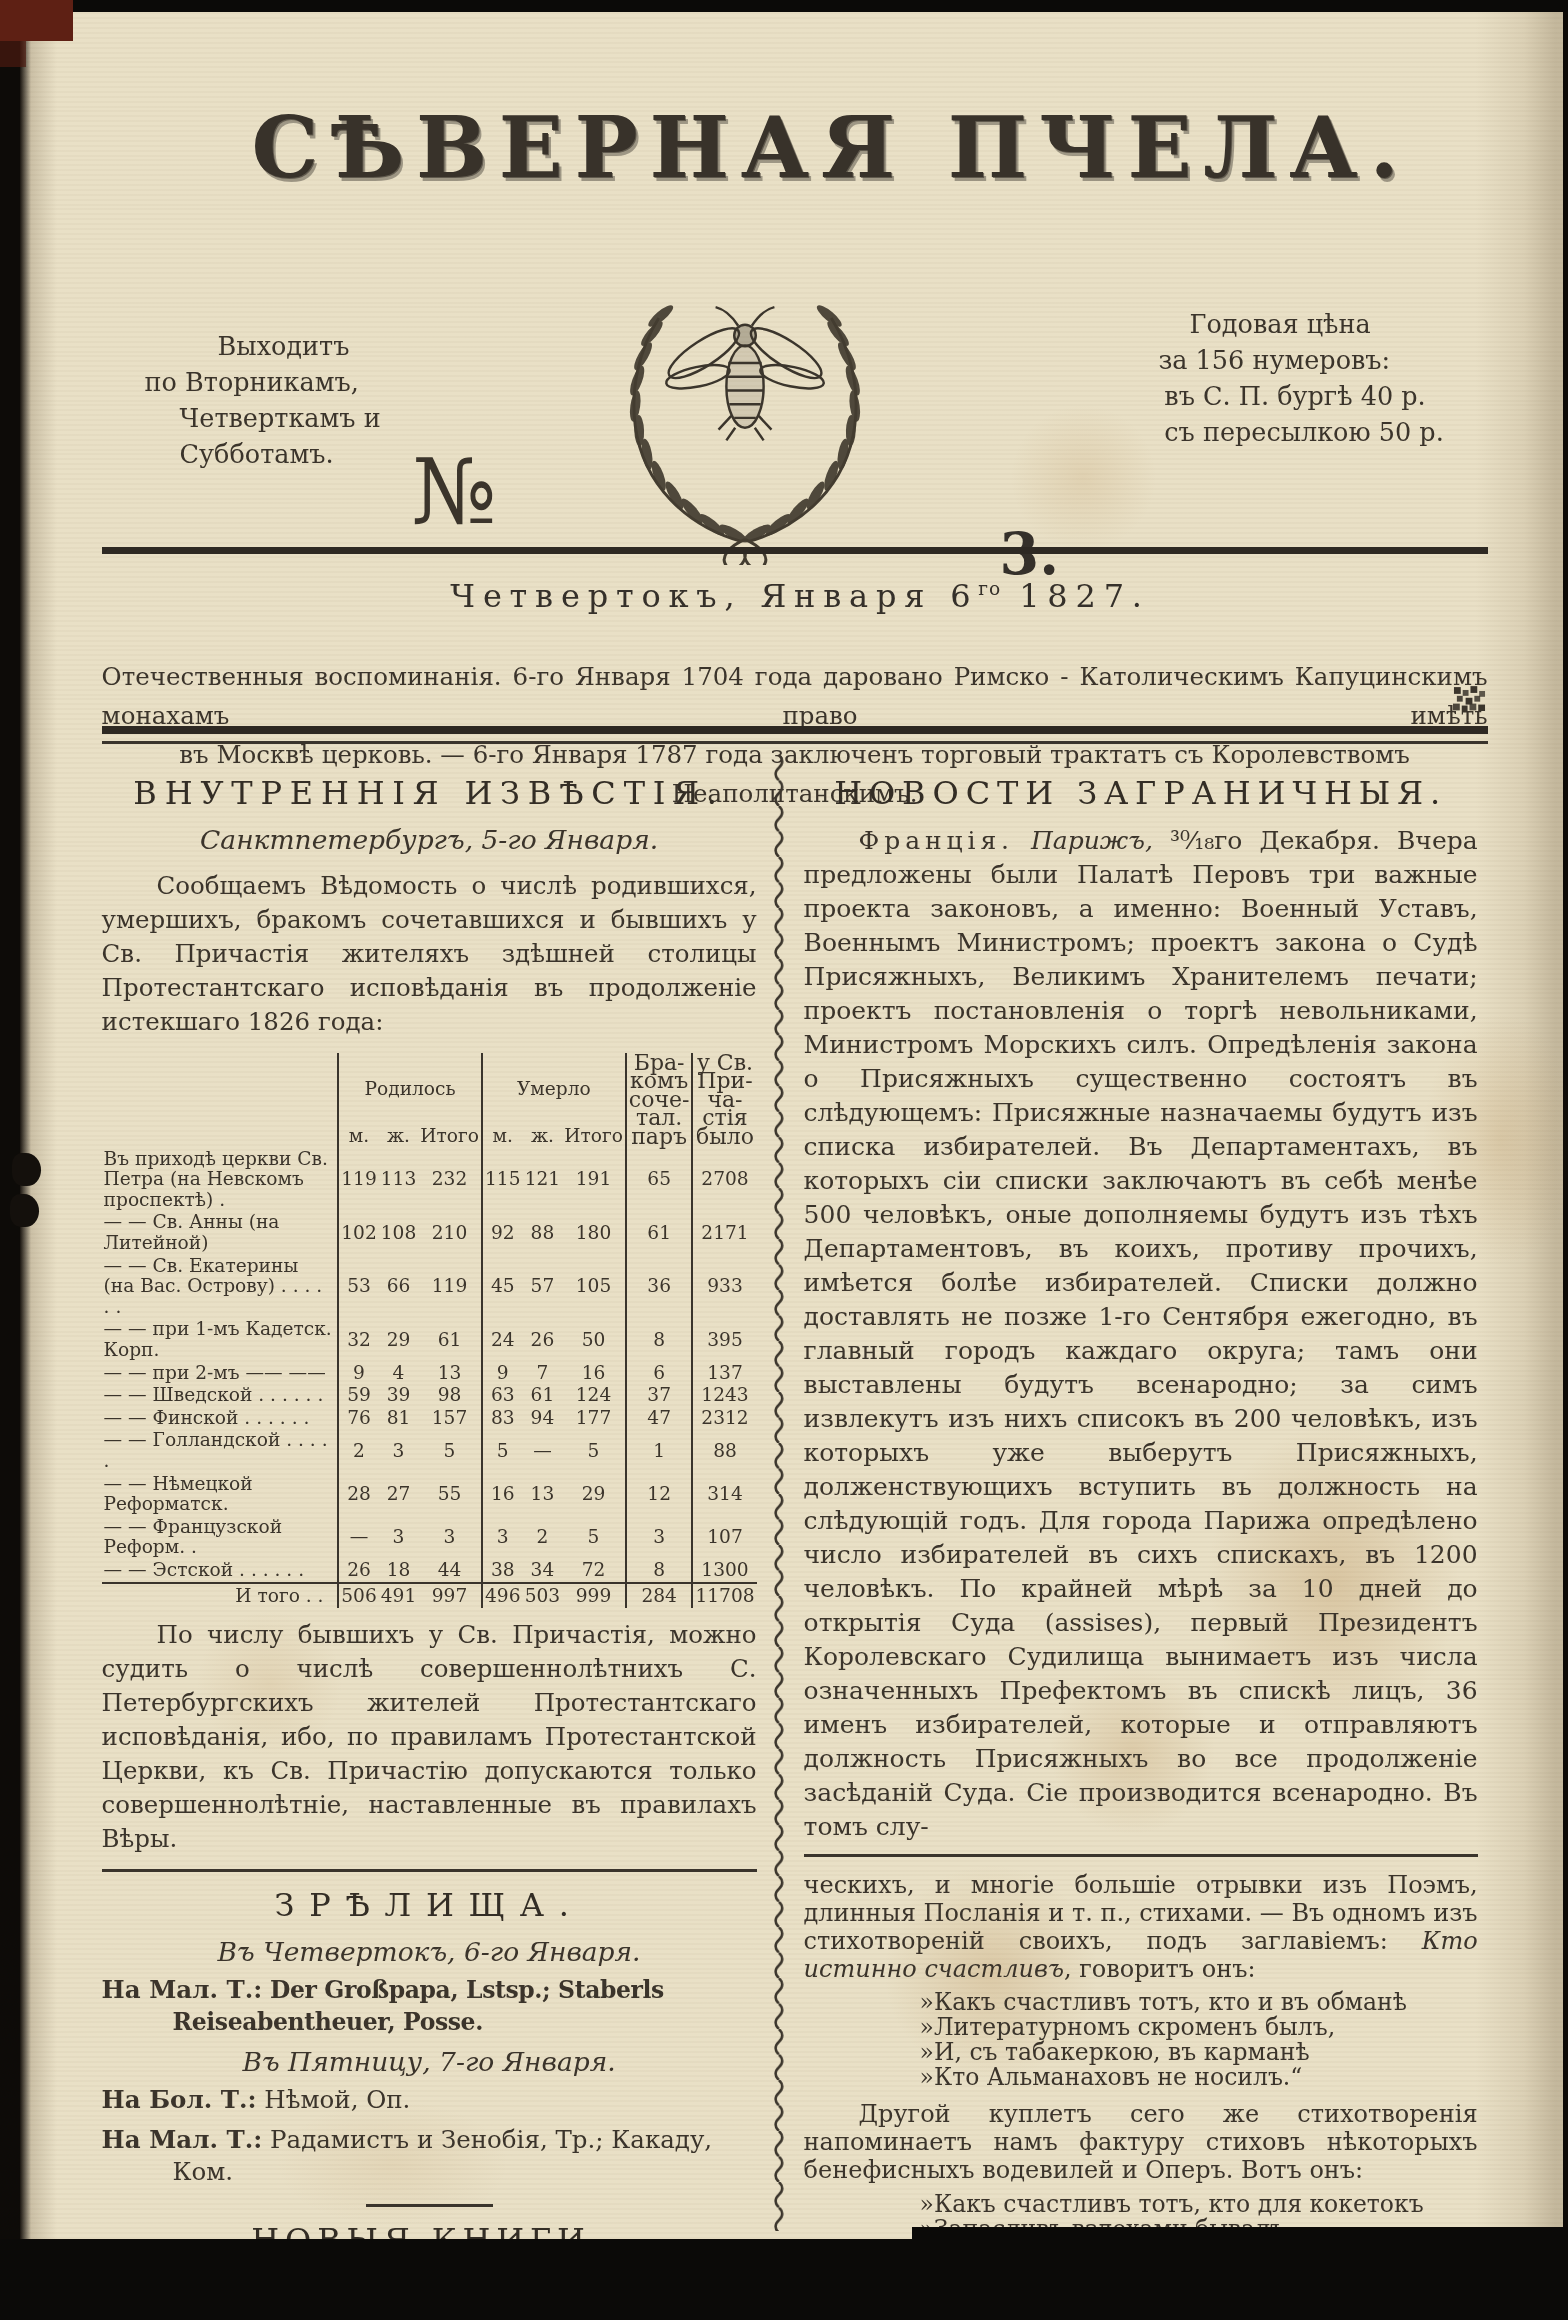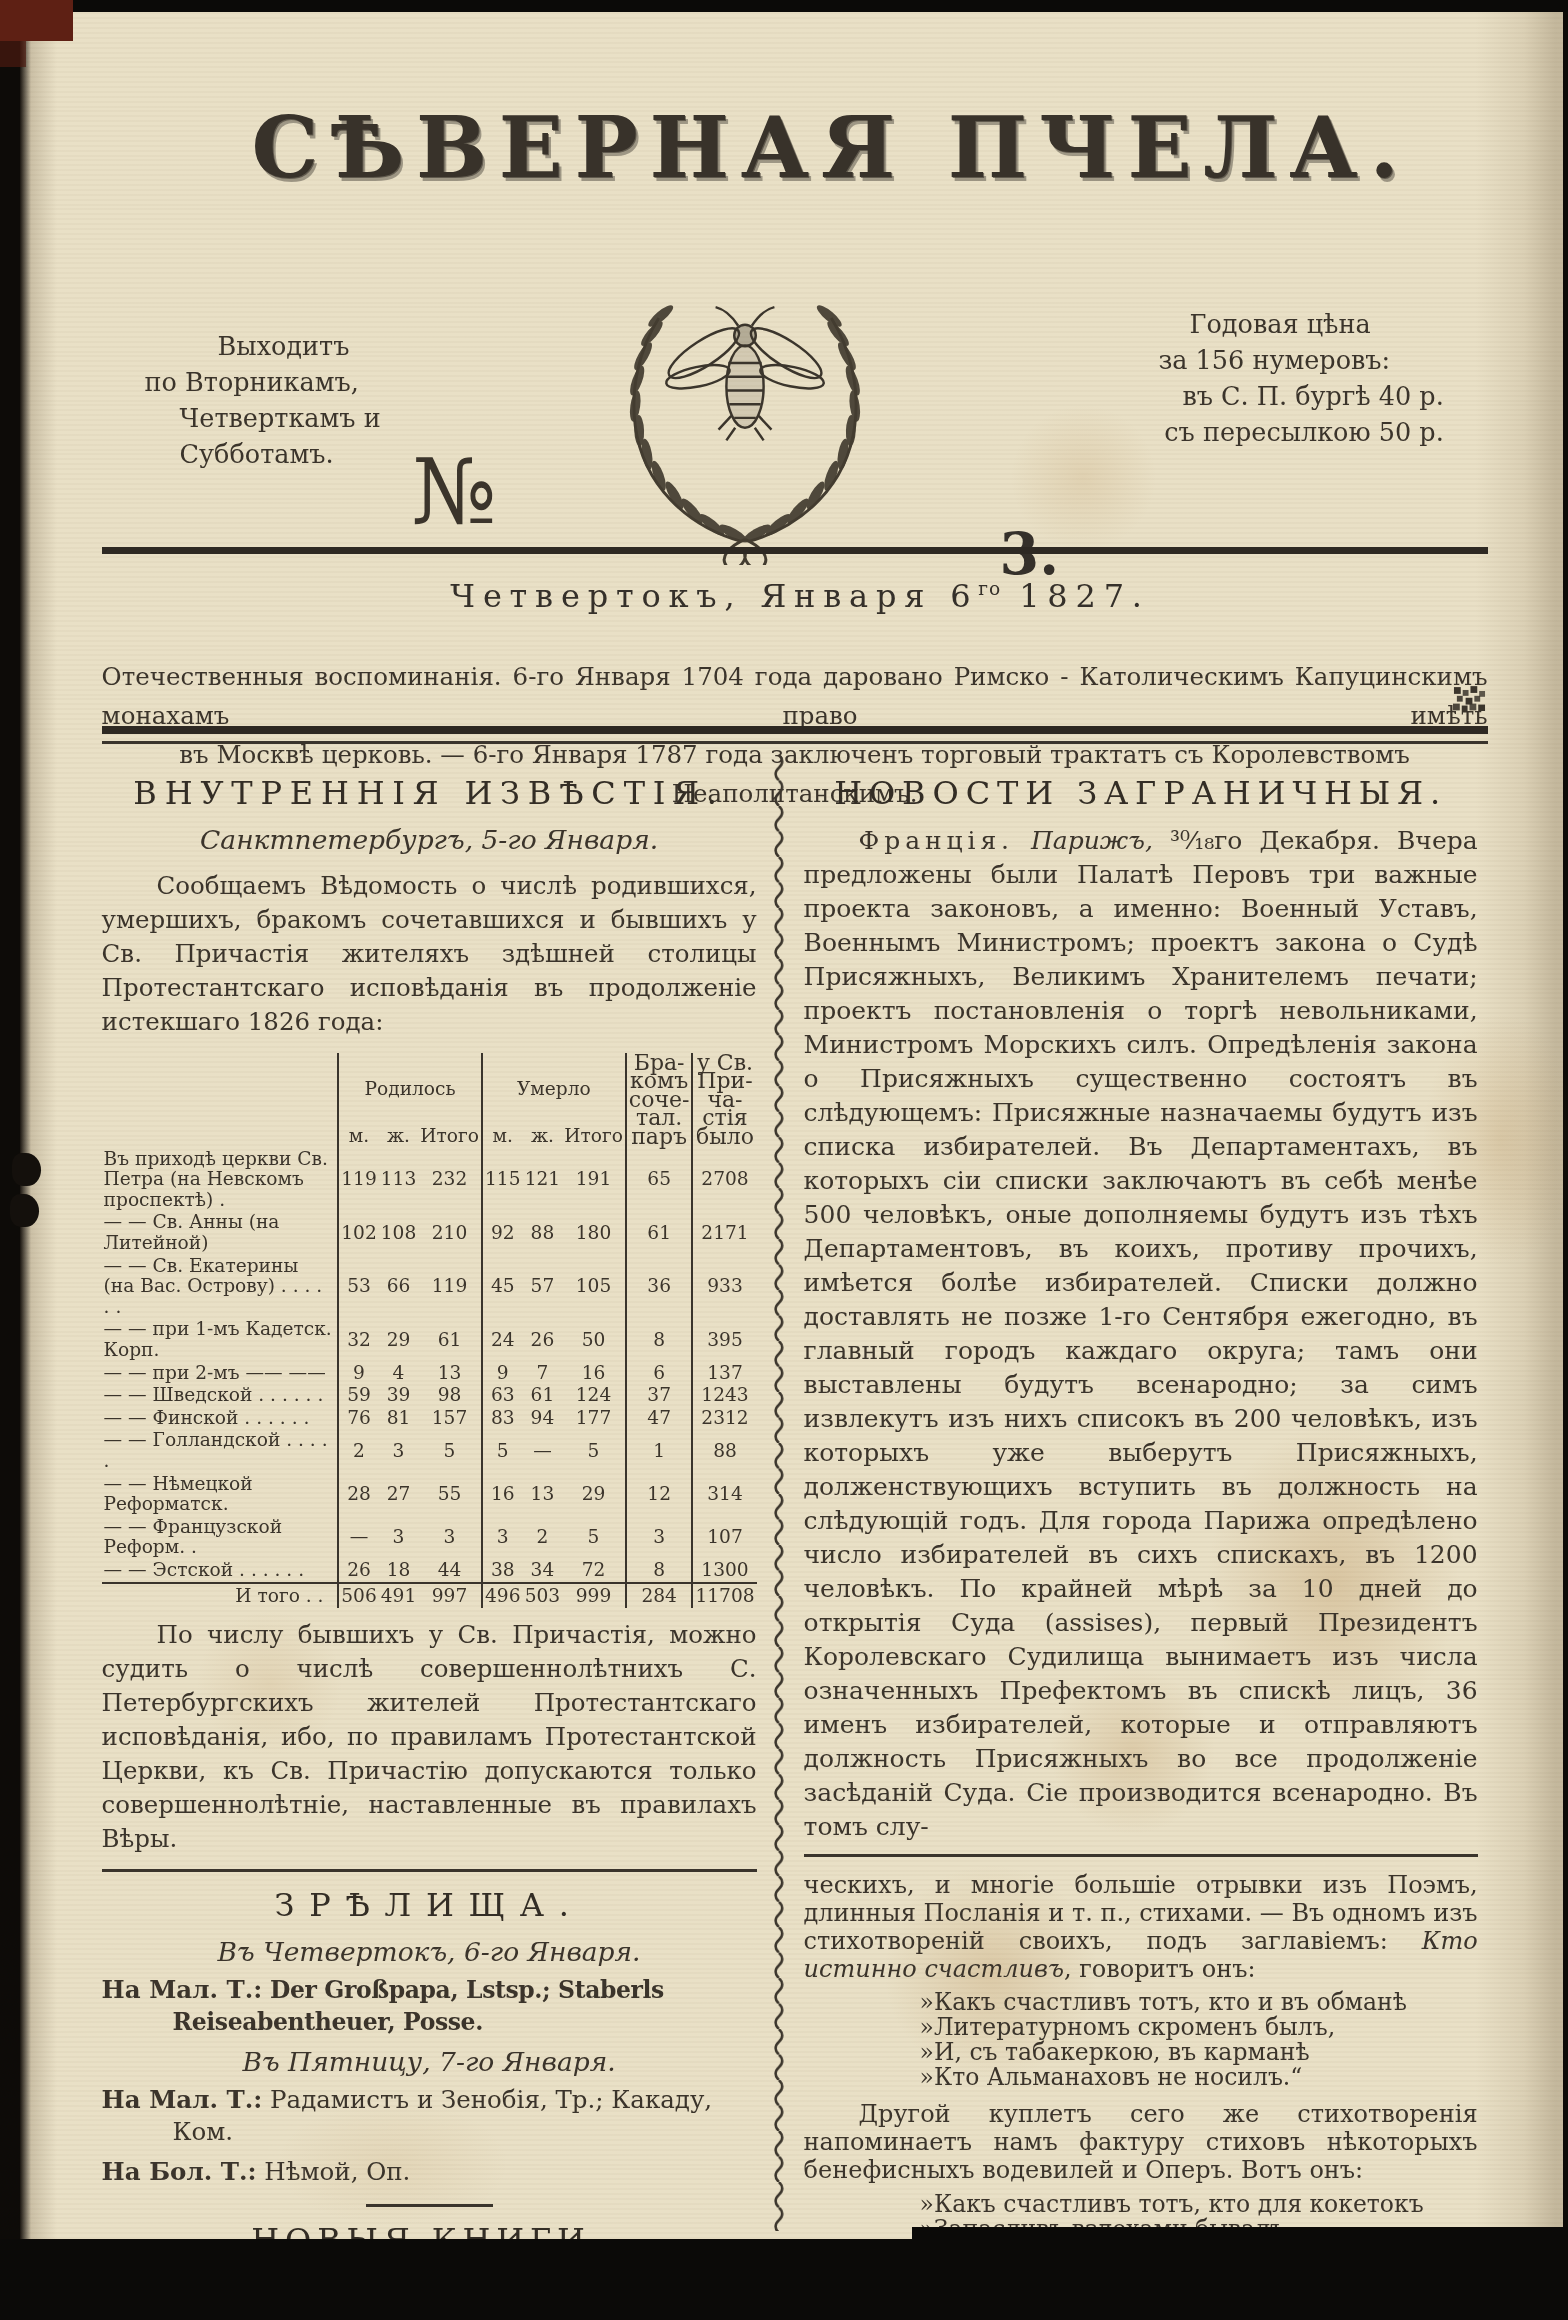--- a/index.html
+++ b/index.html
@@ -27,21 +27,21 @@
     text-shadow:2.9px 3.9px 0 rgba(56,50,42,.42), 1px 1px 0 rgba(56,50,42,.6);padding-left:40px;}
   .schedule{position:absolute;left:125px;top:316px;font-size:25.5px;line-height:36px;color:#3b342b;}
   .schedule div:nth-child(1){padding-left:73px;}
   .schedule div:nth-child(3){padding-left:35px;}
   .schedule div:nth-child(4){padding-left:35px;}
   .num-sign{position:absolute;left:392px;top:427px;font-size:90px;color:#3b342b;}
   .issue-num{position:absolute;left:980px;top:508px;font-size:57px;font-weight:700;color:#35302a;}
   .price{position:absolute;left:1129px;top:294px;font-size:25.5px;line-height:36px;color:#3b342b;}
   .price div:nth-child(1){padding-left:41px;}
   .price div:nth-child(2){padding-left:9.8px;}
-  .price div:nth-child(3){padding-left:15.7px;text-align:right;}
+  .price div:nth-child(3){padding-left:15.7px;}
   .price div:nth-child(4){padding-left:15.7px;}
   .bee{position:absolute;left:529px;top:247px;width:392px;height:306px;}
 
   .rule-main{position:absolute;left:82px;top:535px;width:1386px;height:6.9px;background:#2e2923;}
   .dateline-issue{position:absolute;left:0;top:565px;width:100%;text-align:center;
     font-size:32px;letter-spacing:7.8px;color:#35302a;margin-left:9px;}
   .dateline-issue sup{font-size:18.6px;letter-spacing:1px;}
   .memorial{position:absolute;left:82px;top:645px;width:1386px;font-size:24.5px;line-height:39px;color:#3b342b;}
   .memorial .l1{text-align:justify;text-align-last:justify;}
   .memorial .l2{text-align:center;}
@@ -397,22 +397,22 @@
         </tbody>
       </table>
 
       <p class="para">По числу бывшихъ у Св. Причастія, можно судить о числѣ совершеннолѣтнихъ С. Петербургскихъ жителей Протестантскаго исповѣданія, ибо, по правиламъ Протестантской Церкви, къ Св. Причастію допускаются только совершеннолѣтніе, наставленные въ правилахъ Вѣры.</p>
 
       <div class="rule-col"></div>
       <div class="sec-header wide">ЗРѢЛИЩА.</div>
       <div class="ital-center" style="margin-bottom:7px">Въ Четвертокъ, 6-го Января.</div>
       <p class="playbill"><span class="pre">На Мал. Т.:</span><span class="german"> Der Großpapa, Lstsp.; Staberls Reiseabentheuer, Posse.</span></p>
       <div class="ital-center" style="margin:5.9px 0 7.8px">Въ Пятницу, 7-го Января.</div>
+      <p class="playbill"><span class="pre">На Бол. Т.:</span><span> Нѣмой, Оп.</span></p>
       <p class="playbill"><span class="pre">На Мал. Т.:</span><span> Радамистъ и Зенобія, Тр.; Какаду, Ком.</span></p>
-      <p class="playbill"><span class="pre">На Бол. Т.:</span><span> Нѣмой, Оп.</span></p>
 
       <div class="rule-short"></div>
       <div class="sec-header" style="letter-spacing:5.9px">НОВЫЯ КНИГИ.</div>
       <div class="ital-center" style="margin-bottom:5.9px">Продолженіе статьи о Альманахахъ.</div>
 
     </div>
 
     <div class="col col-right">
 
       <div class="sec-header" style="letter-spacing:6.9px">НОВОСТИ ЗАГРАНИЧНЫЯ.</div>

